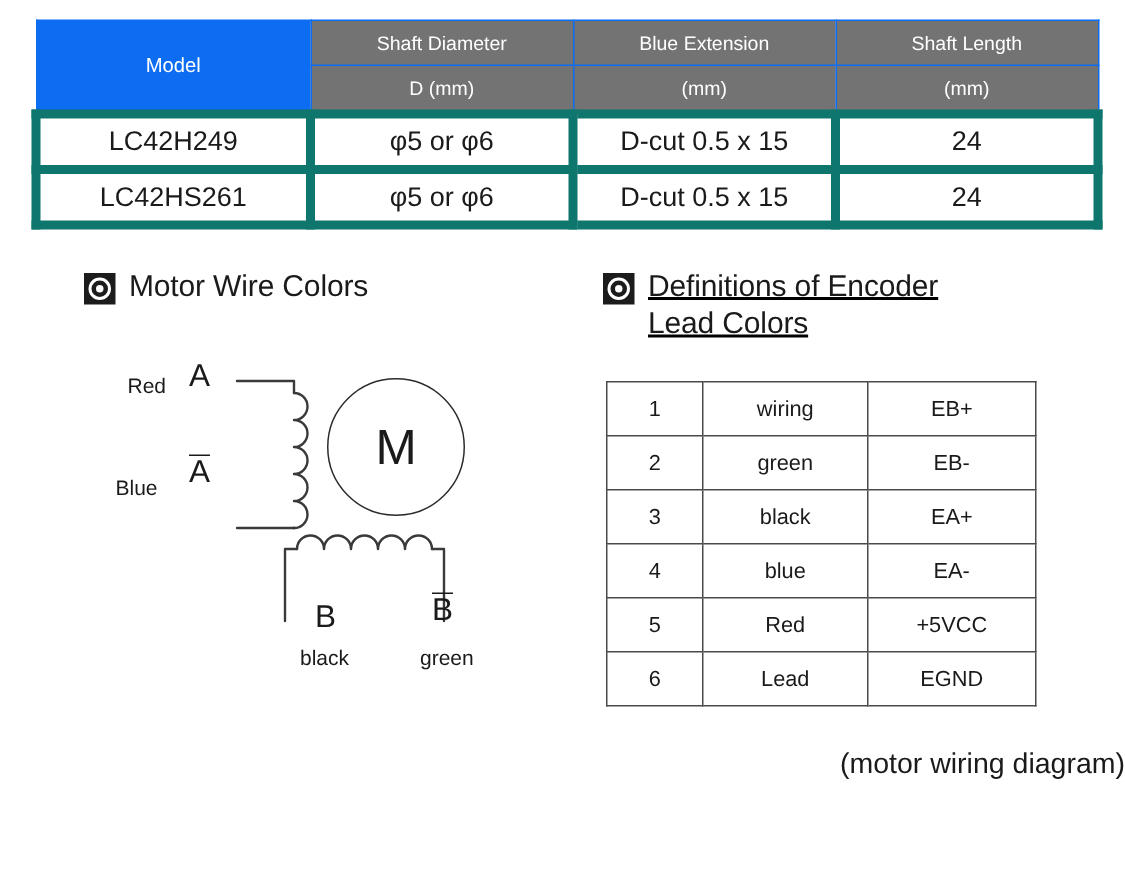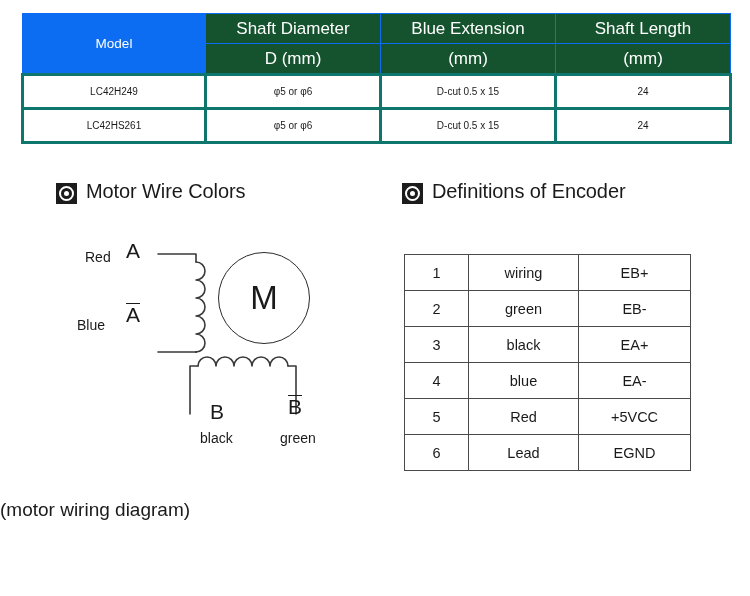--- a/index.html
+++ b/index.html
@@ -23,31 +23,31 @@
     left: 21px;
     top: 13px;
     width: 708px;
   }
   table.spec {
     border-collapse: collapse;
     width: 708px;
     table-layout: fixed;
   }
   table.spec td {
-    border: 3px solid #0f766e;
+    border: 6px solid #0f766e;
     text-align: center;
     vertical-align: middle;
-    font-size: 10px;
+    font-size: 18px;
     color: #1a1a1a;
     padding: 0;
   }
   table.spec td.hdr {
-    background: #14532d;
+    background: #737373;
     color: #ffffff;
-    font-size: 17px;
+    font-size: 13px;
     height: 29px;
     border: 1px solid #0c6cf2;
   }
   table.spec td.hdr-model {
     background: #0c6cf2;
     color: #ffffff;
     font-size: 13.5px;
     border: 1px solid #0c6cf2;
     margin-left: 44px;
   }
@@ -57,21 +57,21 @@
   }
   .col-model  { width: 183px; }
   .col-diam   { width: 175px; }
   .col-ext    { width: 175px; }
   .col-len    { width: 175px; }
 
   
   .section-head {
     position: absolute;
     display: flex;
-    align-items: flex-end;
+    align-items: flex-start;
     gap: 9px;
   }
   .head-icon {
     width: 21px;
     height: 21px;
     background: #1c1c1c;
     flex: 0 0 auto;
     position: relative;
     margin-top: 3px;
   }
@@ -91,21 +91,21 @@
     border-radius: 50%;
   }
   .head-text {
     font-size: 20px;
     color: #1a1a1a;
     line-height: 25px;
     letter-spacing: -0.1px;
   }
 
   #motor-head { left: 56px; top: 179px; }
-  #encoder-head { left: 402px; top: 179px; width: 300px; }
+  #encoder-head { left: 402px; top: 179px; width: 300px; text-decoration: underline; }
 
   
   .diagram {
     position: absolute;
     left: 60px;
     top: 232px;
     width: 330px;
     height: 225px;
   }
   .diagram svg { display: block; }
@@ -151,21 +151,21 @@
     color: #1a1a1a;
     box-sizing: border-box;
   }
 
   
   .caption {
     position: absolute;
     left: 0;
     top: 499px;
     width: 750px;
-    text-align: left;
+    text-align: right;
     font-size: 19px;
     color: #1a1a1a;
   }
 
   
   .enc-wrap {
     position: absolute;
     left: 404px;
     top: 254px;
     width: 286px;
@@ -280,20 +280,21 @@
 
 <div class="caption">(motor wiring diagram)</div>
 
 <div class="section-head" id="encoder-head">
   <span class="head-icon">
     <span class="ring"></span>
       <span class="dot"></span>
   </span>
   <span class="head-text">
     <span>Definitions of Encoder</span><br>
+    <span>Lead Colors</span>
   </span>
 </div>
 
 <div class="enc-wrap">
   <table class="enc">
     <colgroup>
         <col class="enc-c1">
         <col class="enc-c2">
         <col class="enc-c3">
       </colgroup>

